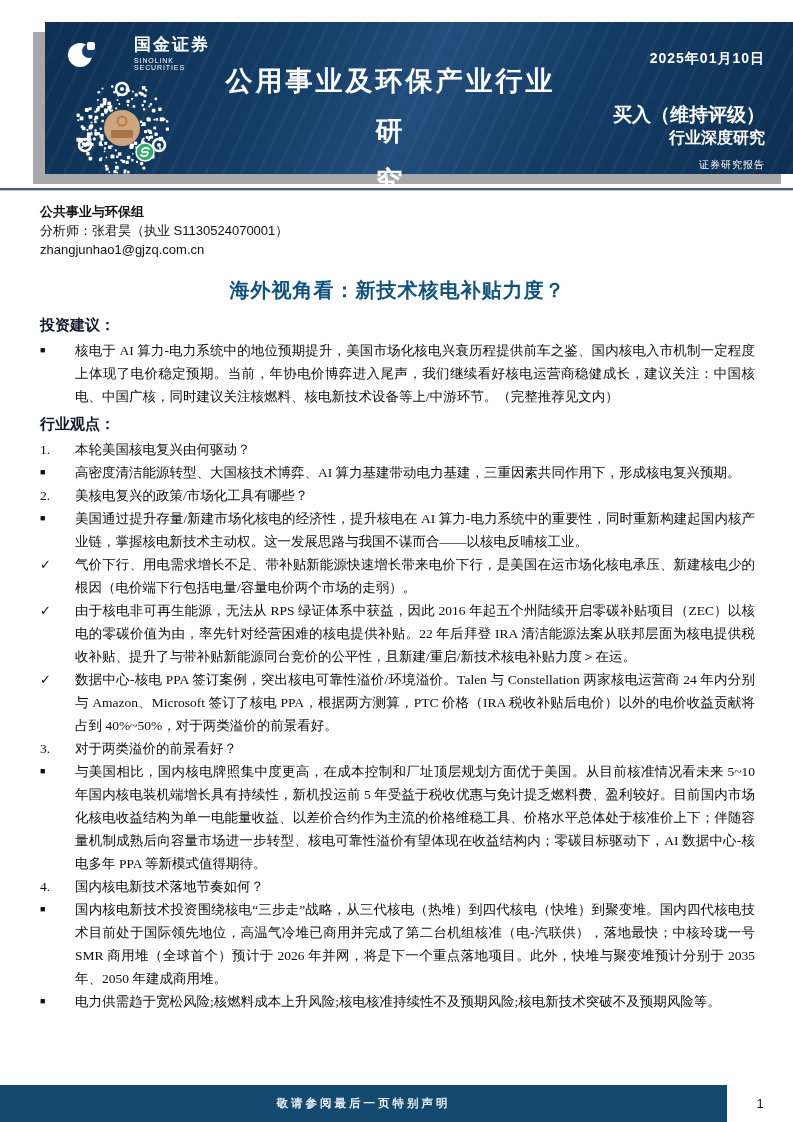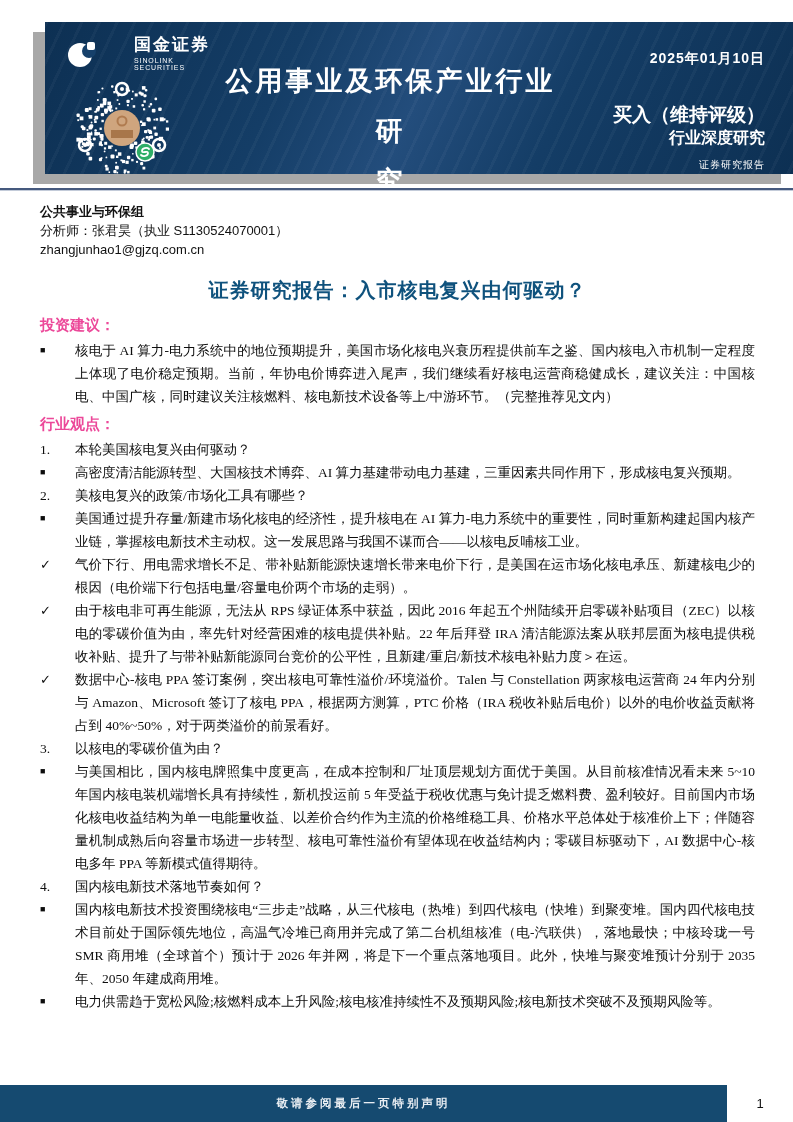--- a/index.html
+++ b/index.html
@@ -44,21 +44,21 @@
   .analyst { font-size:13px; line-height:19px; color:#111; }
   .analyst .team { font-weight:600; }
 
   .report-title {
     text-align:center; font-size:20px; font-weight:bold; color:#0f527d;
     margin:18px 0 12px 0; letter-spacing:1px;
     font-family:"Liberation Sans", sans-serif;
   }
 
   .sec-heading {
-    color:#ec4899; font-weight:bold; font-size:15px; margin:7px 0 4px 0;
+    color:#0f172a; font-weight:bold; font-size:15px; margin:7px 0 4px 0;
     font-family:"Liberation Sans", sans-serif;
   }
 
   .row { display:flex; font-family:"Liberation Serif", serif; font-size:13.5px; line-height:23px; color:#0d0d0d; }
   .row .marker { width:35px; flex:none; }
   .row.square .marker { font-size:9px; }
   .row.check .marker { font-size:13px; }
   .row .text { flex:1; text-align:justify; }
 
   
@@ -296,21 +296,21 @@
 
   <div class="top-divider"></div>
 
   <div class="content">
     <div class="analyst">
       <div class="team">公共事业与环保组</div>
       <div>分析师：张君昊（执业 S1130524070001）</div>
       <div>zhangjunhao1@gjzq.com.cn</div>
     </div>
 
-    <div class="report-title">证券研究报告：入市核电复兴由何驱动？</div>
+    <div class="report-title">海外视角看：新技术核电补贴力度？</div>
 
     <div>
         <div class="sec-heading">投资建议：</div>
         <div class="row square">
           <span class="marker">■</span>
           <span class="text">核电于 AI 算力-电力系统中的地位预期提升，美国市场化核电兴衰历程提供前车之鉴、国内核电入市机制一定程度上体现了电价稳定预期。当前，年协电价博弈进入尾声，我们继续看好核电运营商稳健成长，建议关注：中国核电、中国广核，同时建议关注核燃料、核电新技术设备等上/中游环节。（完整推荐见文内）</span>
         </div>
         <div class="sec-heading">行业观点：</div>
         <div class="row num">
           <span class="marker">1.</span>
@@ -335,21 +335,21 @@
         <div class="row check">
           <span class="marker">✓</span>
           <span class="text">由于核电非可再生能源，无法从 RPS 绿证体系中获益，因此 2016 年起五个州陆续开启零碳补贴项目（ZEC）以核电的零碳价值为由，率先针对经营困难的核电提供补贴。22 年后拜登 IRA 清洁能源法案从联邦层面为核电提供税收补贴、提升了与带补贴新能源同台竞价的公平性，且新建/重启/新技术核电补贴力度＞在运。</span>
         </div>
         <div class="row check">
           <span class="marker">✓</span>
           <span class="text">数据中心-核电 PPA 签订案例，突出核电可靠性溢价/环境溢价。Talen 与 Constellation 两家核电运营商 24 年内分别与 Amazon、Microsoft 签订了核电 PPA，根据两方测算，PTC 价格（IRA 税收补贴后电价）以外的电价收益贡献将占到 40%~50%，对于两类溢价的前景看好。</span>
         </div>
         <div class="row num">
           <span class="marker">3.</span>
-          <span class="text">以核电的零碳价值为由？</span>
+          <span class="text">对于两类溢价的前景看好？</span>
         </div>
         <div class="row square">
           <span class="marker">■</span>
           <span class="text">与美国相比，国内核电牌照集中度更高，在成本控制和厂址顶层规划方面优于美国。从目前核准情况看未来 5~10 年国内核电装机端增长具有持续性，新机投运前 5 年受益于税收优惠与免计提乏燃料费、盈利较好。目前国内市场化核电收益结构为单一电能量收益、以差价合约作为主流的价格维稳工具、价格水平总体处于核准价上下；伴随容量机制成熟后向容量市场进一步转型、核电可靠性溢价有望体现在收益结构内；零碳目标驱动下，AI 数据中心-核电多年 PPA 等新模式值得期待。</span>
         </div>
         <div class="row num">
           <span class="marker">4.</span>
           <span class="text">国内核电新技术落地节奏如何？</span>
         </div>
         <div class="row square">

